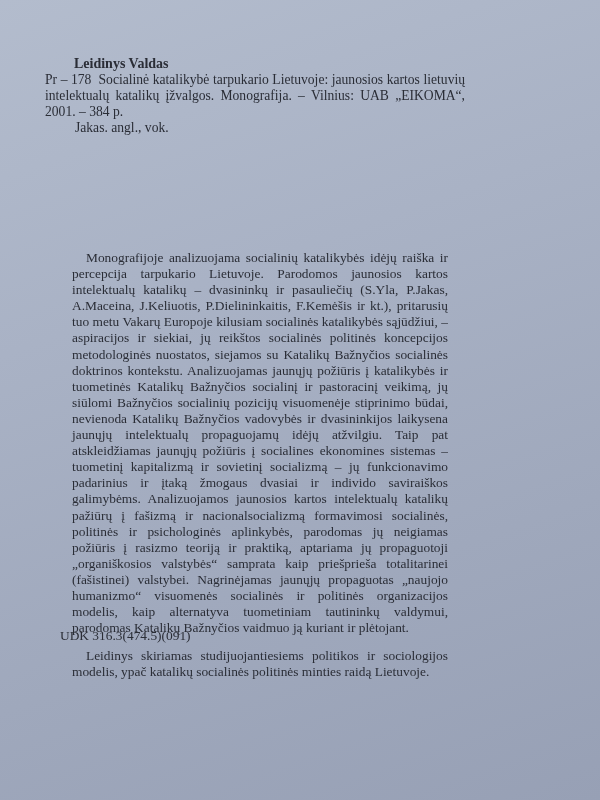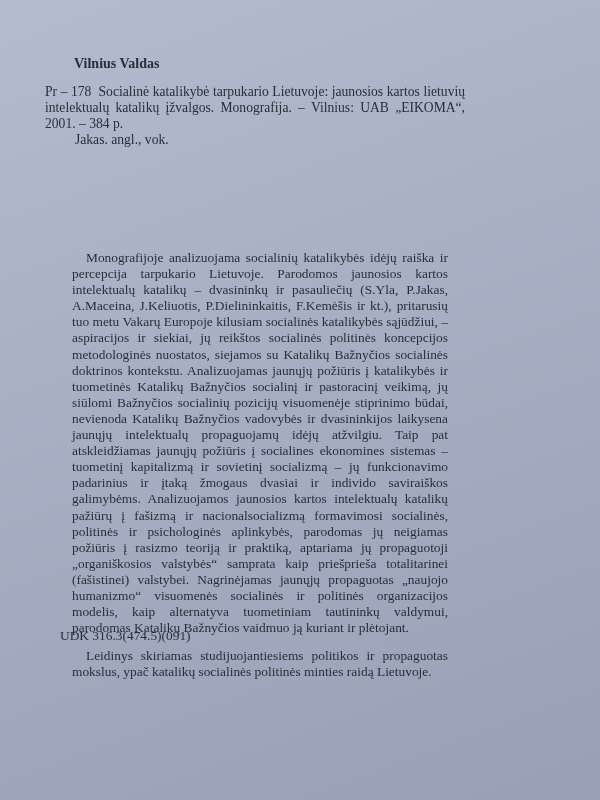--- a/index.html
+++ b/index.html
@@ -6,42 +6,42 @@
     body {
       width: 600px; height: 800px; overflow: hidden;
       background: linear-gradient(160deg, #b3bccd 0%, #a9b2c5 35%, #9fa8bc 70%, #97a0b5 100%);
       font-family: "Liberation Serif", "DejaVu Serif", serif;
       color: #2a2d36;
       position: relative;
     }
     .page { position: absolute; left: 0; top: 0; width: 600px; height: 800px; }
     .catalog { position: absolute; left: 45px; top: 56px; width: 420px; font-size: 13.6px; line-height: 16px; }
     .author { font-weight: bold; padding-left: 29px; font-size: 14px; }
-    .title-line { text-align: justify; text-align-last: left; margin-top: 12px; }
+    .title-line { text-align: justify; text-align-last: left; }
     .indent { padding-left: 30px; }
     .isbn { padding-left: 29px; margin-top: 20px; }
     .abstract {
       position: absolute; left: 60px; top: 238px; width: 400px;
       font-size: 13.4px; line-height: 16.1px; text-align: justify;
     }
     .abstract p { margin: 12px; text-indent: 14px; }
     .udk { position: absolute; left: 60px; top: 628px; font-size: 13.4px; }
   </style>
 </head>
 <body>
 
 <div class="page">
   <div class="catalog">
-    <div class="author">Vilnius Valdas</div>
+    <div class="author">Leidinys Valdas</div>
     <div class="title-line">
       <span>Pr – 178</span>&nbsp;
       <span>Socialinė katalikybė tarpukario Lietuvoje: jaunosios kartos lietuvių intelektualų katalikų įžvalgos. Monografija. – Vilnius: UAB „EIKOMA“, 2001. – 384 p.</span>
     </div>
     <div class="indent">Jakas. angl., vok.</div>
   </div>
 
   <div class="abstract">
     <p>Monografijoje analizuojama socialinių katalikybės idėjų raiška ir percepcija tarpukario Lietuvoje. Parodomos jaunosios kartos intelektualų katalikų – dvasininkų ir pasauliečių (S.Yla, P.Jakas, A.Maceina, J.Keliuotis, P.Dielininkaitis, F.Kemėšis ir kt.), pritarusių tuo metu Vakarų Europoje kilusiam socialinės katalikybės sąjūdžiui, – aspiracijos ir siekiai, jų reikštos socialinės politinės koncepcijos metodologinės nuostatos, siejamos su Katalikų Bažnyčios socialinės doktrinos kontekstu. Analizuojamas jaunųjų požiūris į katalikybės ir tuometinės Katalikų Bažnyčios socialinį ir pastoracinį veikimą, jų siūlomi Bažnyčios socialinių pozicijų visuomenėje stiprinimo būdai, nevienoda Katalikų Bažnyčios vadovybės ir dvasininkijos laikysena jaunųjų intelektualų propaguojamų idėjų atžvilgiu. Taip pat atskleidžiamas jaunųjų požiūris į socialines ekonomines sistemas – tuometinį kapitalizmą ir sovietinį socializmą – jų funkcionavimo padarinius ir įtaką žmogaus dvasiai ir individo saviraiškos galimybėms. Analizuojamos jaunosios kartos intelektualų katalikų pažiūrų į fašizmą ir nacionalsocializmą formavimosi socialinės, politinės ir psichologinės aplinkybės, parodomas jų neigiamas požiūris į rasizmo teoriją ir praktiką, aptariama jų propaguotoji „organiškosios valstybės“ samprata kaip priešpriešа totalitarinei (fašistinei) valstybei. Nagrinėjamas jaunųjų propaguotas „naujojo humanizmo“ visuomenės socialinės ir politinės organizacijos modelis, kaip alternatyva tuometiniam tautininkų valdymui, parodomas Katalikų Bažnyčios vaidmuo ją kuriant ir plėtojant.</p>
-    <p>Leidinys skiriamas studijuojantiesiems politikos ir propaguotas mokslus, ypač katalikų socialinės politinės minties raidą Lietuvoje.</p>
+    <p>Leidinys skiriamas studijuojantiesiems politikos ir sociologijos modelis, ypač katalikų socialinės politinės minties raidą Lietuvoje.</p>
   </div>
 
   <div class="udk">UDK  316.3(474.5)(091)</div>
 </div>
 
 </body></html>

